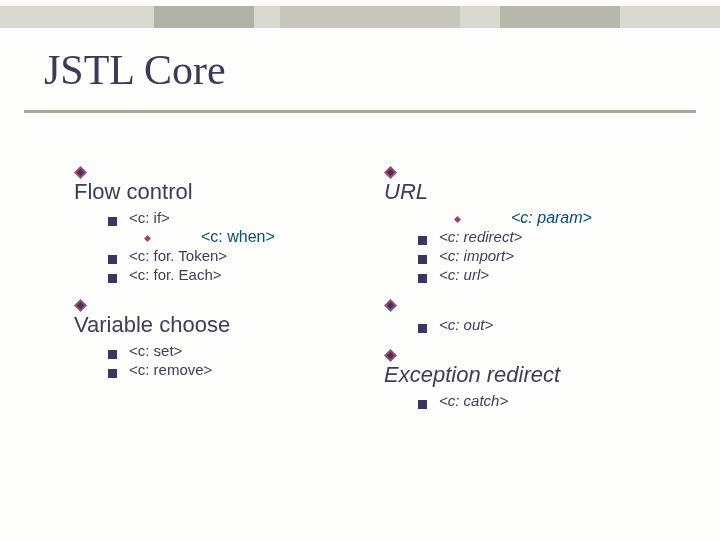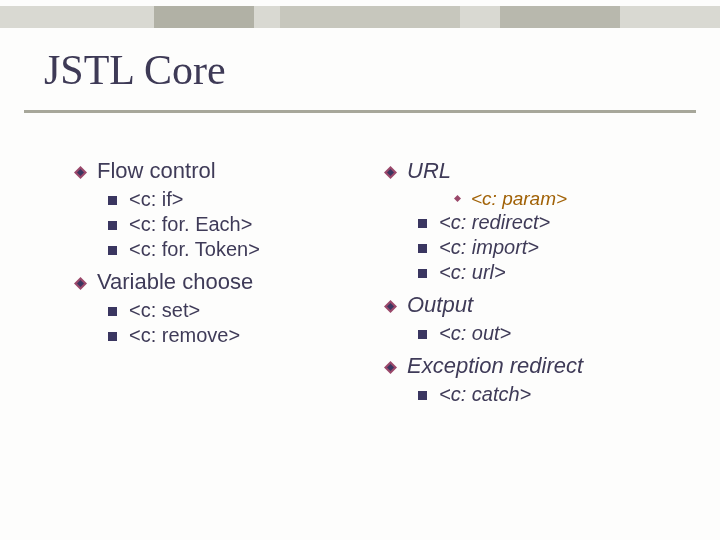--- a/index.html
+++ b/index.html
@@ -75,47 +75,49 @@
   .col-left  { flex: 0 0 310px; }
   .col-right { flex: 0 0 280px; font-style: italic; }
 
   .l1 {
     display: flex;
     align-items: flex-start;
     margin: 0 0 4px 0;
     font-size: 22px;
     font-family: Verdana, Tahoma, sans-serif;
     color: #3f3b58;
+    flex-direction: column;
   }
   .l1 .bullet-l1 {
     width: 13px; height: 13px;
     margin: 8px 10px 0 0;
     flex: 0 0 auto;
   }
   .l2 {
     display: flex;
     align-items: flex-start;
     margin: 0 0 2px 34px;
-    font-size: 20px;
+    font-size: 15px;
     font-family: Tahoma, Verdana, sans-serif;
     color: #3f3b58;
   }
   .l2 .bullet-l2 {
     width: 9px; height: 9px;
     background: #3a3660;
     margin: 8px 12px 0 0;
     flex: 0 0 auto;
   }
   .l3 {
     display: flex;
     align-items: flex-start;
     margin: 0 0 1px 70px;
-    font-size: 19px;
+    font-size: 16px;
     font-family: Tahoma, Verdana, sans-serif;
-    color: #a16207;
+    color: #0c4a6e;
+    gap: 40px;
   }
   .l3 .bullet-l3 {
     width: 7px; height: 7px;
     margin: 7px 10px 0 0;
     flex: 0 0 auto;
   }
   svg { display: block; }
 </style>
 </head>
 <body>
@@ -143,67 +145,75 @@
               <polygon points="6.5,3 10,6.5 6.5,10 3,6.5" fill="#3a3660"></polygon>
             </svg>
         </span>
         <span>Flow control</span>
       </div>
 
       <div class="l2">
         <span class="bullet-l2"></span>
         <span>&lt;c: if&gt;</span>
       </div>
-      <div class="l2">
-        <span class="bullet-l2"></span>
-        <span>&lt;c: for. Each&gt;</span>
-      </div>
-      <div class="l2">
-        <span class="bullet-l2"></span>
-        <span>&lt;c: for. Token&gt;</span>
-      </div>
-
-      <div style="height:6px"></div>
-
-      <div class="l1">
-        <span class="bullet-l1">
-          <svg width="13" height="13">
-              <polygon points="6.5,0 13,6.5 6.5,13 0,6.5" fill="#9a486a"></polygon>
-              <polygon points="6.5,3 10,6.5 6.5,10 3,6.5" fill="#3a3660"></polygon>
-            </svg>
-        </span>
-        <span>Variable choose</span>
-      </div>
-      <div class="l2">
-        <span class="bullet-l2"></span>
-        <span>&lt;c: set&gt;</span>
-      </div>
-      <div class="l2">
-        <span class="bullet-l2"></span>
-        <span>&lt;c: remove&gt;</span>
-      </div>
-    </div>
-
-    <div class="col col-right">
-
-      <div class="l1">
-        <span class="bullet-l1">
-          <svg width="13" height="13">
-              <polygon points="6.5,0 13,6.5 6.5,13 0,6.5" fill="#9a486a"></polygon>
-              <polygon points="6.5,3 10,6.5 6.5,10 3,6.5" fill="#3a3660"></polygon>
-            </svg>
-        </span>
-        <span>URL</span>
-      </div>
       <div class="l3">
         <span class="bullet-l3">
           <svg width="7" height="7">
               <polygon points="3.5,0 7,3.5 3.5,7 0,3.5" fill="#9a486a"></polygon>
             </svg>
         </span>
+        <span>&lt;c: when&gt;</span>
+      </div>
+      <div class="l2">
+        <span class="bullet-l2"></span>
+        <span>&lt;c: for. Token&gt;</span>
+      </div>
+      <div class="l2">
+        <span class="bullet-l2"></span>
+        <span>&lt;c: for. Each&gt;</span>
+      </div>
+
+      <div style="height:6px"></div>
+
+      <div class="l1">
+        <span class="bullet-l1">
+          <svg width="13" height="13">
+              <polygon points="6.5,0 13,6.5 6.5,13 0,6.5" fill="#9a486a"></polygon>
+              <polygon points="6.5,3 10,6.5 6.5,10 3,6.5" fill="#3a3660"></polygon>
+            </svg>
+        </span>
+        <span>Variable choose</span>
+      </div>
+      <div class="l2">
+        <span class="bullet-l2"></span>
+        <span>&lt;c: set&gt;</span>
+      </div>
+      <div class="l2">
+        <span class="bullet-l2"></span>
+        <span>&lt;c: remove&gt;</span>
+      </div>
+    </div>
+
+    <div class="col col-right">
+
+      <div class="l1">
+        <span class="bullet-l1">
+          <svg width="13" height="13">
+              <polygon points="6.5,0 13,6.5 6.5,13 0,6.5" fill="#9a486a"></polygon>
+              <polygon points="6.5,3 10,6.5 6.5,10 3,6.5" fill="#3a3660"></polygon>
+            </svg>
+        </span>
+        <span>URL</span>
+      </div>
+      <div class="l3">
+        <span class="bullet-l3">
+          <svg width="7" height="7">
+              <polygon points="3.5,0 7,3.5 3.5,7 0,3.5" fill="#9a486a"></polygon>
+            </svg>
+        </span>
         <span>&lt;c: param&gt;</span>
       </div>
       <div class="l2">
         <span class="bullet-l2"></span>
         <span>&lt;c: redirect&gt;</span>
       </div>
       <div class="l2">
         <span class="bullet-l2"></span>
         <span>&lt;c: import&gt;</span>
       </div>
@@ -214,21 +224,20 @@
 
       <div style="height:6px"></div>
 
       <div class="l1">
         <span class="bullet-l1">
           <svg width="13" height="13">
               <polygon points="6.5,0 13,6.5 6.5,13 0,6.5" fill="#9a486a"></polygon>
               <polygon points="6.5,3 10,6.5 6.5,10 3,6.5" fill="#3a3660"></polygon>
             </svg>
         </span>
-        <span>Output</span>
       </div>
       <div class="l2">
         <span class="bullet-l2"></span>
         <span>&lt;c: out&gt;</span>
       </div>
 
       <div style="height:6px"></div>
 
       <div class="l1">
         <span class="bullet-l1">

